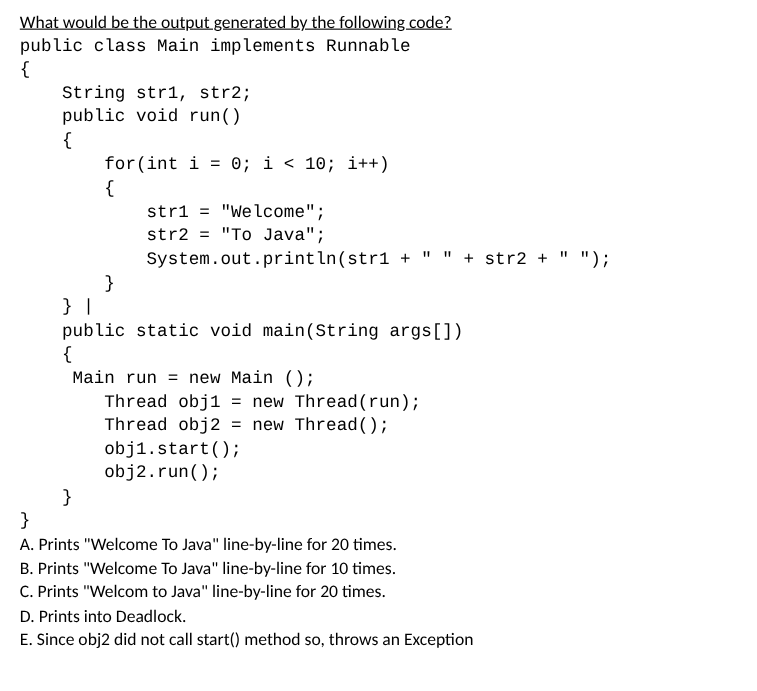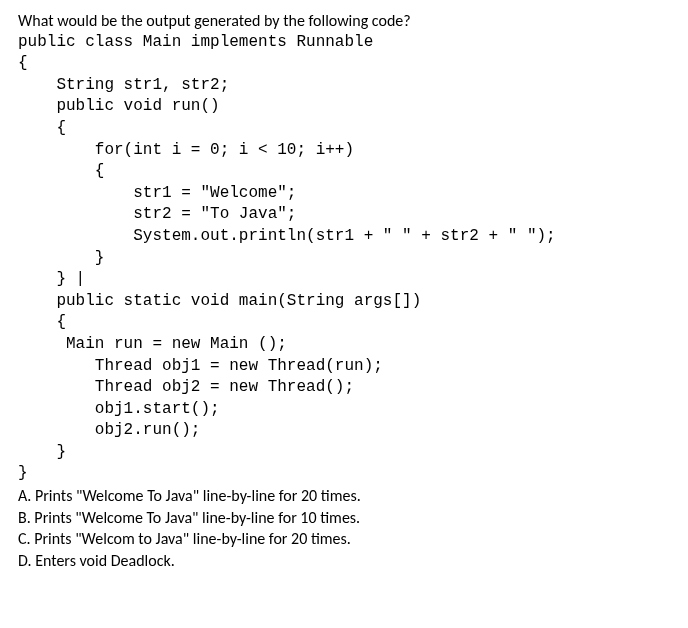--- a/index.html
+++ b/index.html
@@ -12,20 +12,21 @@
       font-size: 16px;
       color: #000;
       background: #fff;
       padding: 10px 18px;
       width: 688px;
       line-height: 1.35;
     }
     .question {
       font-family: Calibri, Arial, sans-serif;
       margin-bottom: 0;
+      text-decoration: underline;
     }
     .code-block {
       font-family: "Courier New", Courier, monospace;
       font-size: 16px;
       white-space: pre;
       line-height: 1.35;
       margin-bottom: 0;
     }
     .options {
       font-family: Calibri, Arial, sans-serif;
@@ -59,14 +60,15 @@
         Thread obj2 = new Thread();
         obj1.start();
         obj2.run();
     }
 }</div>
 
 <div class="options">
   <span class="option">A. Prints "Welcome To Java" line-by-line for 20 times.</span>
   <span class="option">B. Prints "Welcome To Java" line-by-line for 10 times.</span>
   <span class="option">C. Prints "Welcom to Java" line-by-line for 20 times.</span>
-  <span class="option">D. Enters void Deadlock.</span>
+  <span class="option">D. Prints into Deadlock.</span>
+  <span class="option">E. Since obj2 did not call start() method so, throws an Exception</span>
 </div>
 
 </body></html>

